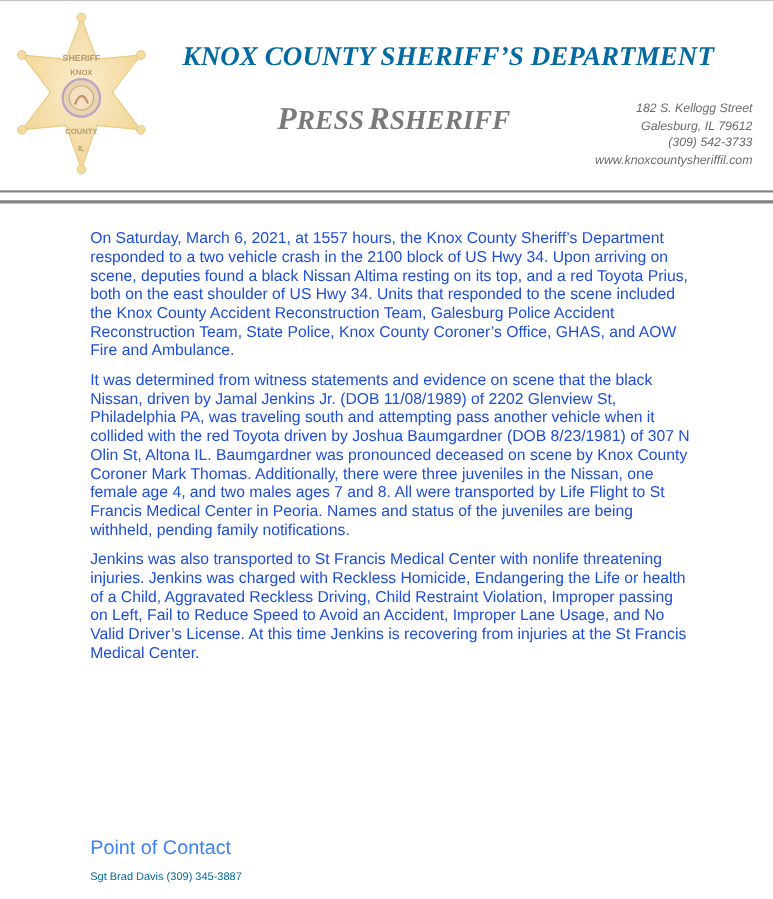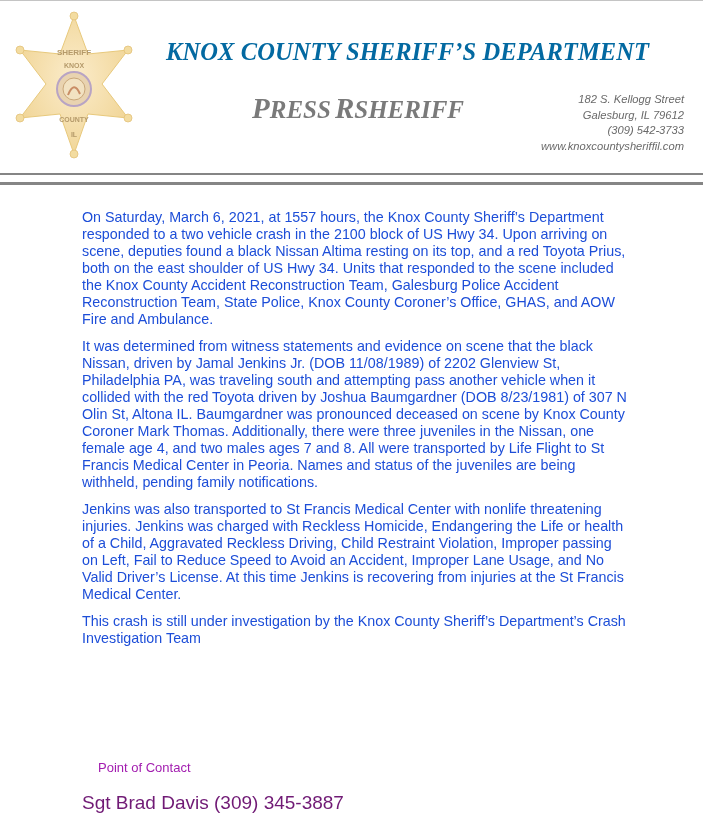--- a/index.html
+++ b/index.html
@@ -8,22 +8,22 @@
   .badge { position:absolute; left:14px; top:10px; width:120px; height:152px; }
   .dept-title { position:absolute; left:166px; top:38px; width:520px; font-family:"Liberation Serif", serif; font-weight:bold; font-style:italic; font-size:24.5px; color:#0369a1; letter-spacing:0.1px; white-space:nowrap; }
   .press { position:absolute; left:252px; top:92px; font-family:"Liberation Serif", serif; font-weight:bold; font-style:italic; color:#7a7a7a; white-space:nowrap; }
   .press .big { font-size:29px; }
   .press .sm { font-size:25px;text-align:right; }
   .contact-block { position:absolute; right:19px; top:92px; text-align:right; font-family:"Liberation Sans", sans-serif; font-style:italic; font-size:11.2px; color:#6a6a6a; line-height:15.6px; }
   .rule1 { position:absolute; left:0; top:173px; width:703px; height:2px; background:#858585; }
   .rule2 { position:absolute; left:0; top:182px; width:703px; height:3px; background:#858585; }
   .body { position:absolute; left:82px; top:209px; width:548px; font-family:"Liberation Sans", sans-serif; font-size:14.3px; line-height:17px; color:#1d4ed8; }
   .body p { margin:0 0 10px 0; }
-  .poc { position:absolute; left:98px; top:760px; font-size:13px; color:#a21caf; font-family:"Liberation Sans", sans-serif; }
-  .poc-name { position:absolute; left:82px; top:792px; font-size:19px; color:#701a75; font-family:"Liberation Sans", sans-serif; }
+  .poc { position:absolute; left:82px; top:760px; font-size:18px; color:#3b82f6; font-family:"Liberation Sans", sans-serif; }
+  .poc-name { position:absolute; left:82px; top:792px; font-size:10px; color:#0369a1; font-family:"Liberation Sans", sans-serif; }
 </style>
 </head>
 <body>
 
 <div class="topline"></div>
 
 <svg class="badge" viewBox="0 0 120 152">
   <defs>
     <radialGradient id="gold" cx="50%" cy="45%" r="60%">
       <stop offset="0%" stop-color="#fbeccb"></stop>
@@ -62,17 +62,16 @@
   <div>www.knoxcountysheriffil.com</div>
 </div>
 
 <div class="rule1"></div>
 <div class="rule2"></div>
 
 <div class="body">
   <p>On Saturday, March 6, 2021, at 1557 hours, the Knox County Sheriff’s Department responded to a two vehicle crash in the 2100 block of US Hwy 34.  Upon arriving on scene, deputies found a black Nissan Altima resting on its top, and a red Toyota Prius, both on the east shoulder of US Hwy 34. Units that responded to the scene included the Knox County Accident Reconstruction Team, Galesburg Police Accident Reconstruction Team, State Police, Knox County Coroner’s Office, GHAS, and AOW Fire and Ambulance.</p>
   <p>It was determined from witness statements and evidence on scene that the black Nissan, driven by Jamal Jenkins Jr. (DOB 11/08/1989) of 2202 Glenview St, Philadelphia PA, was traveling south and attempting pass another vehicle when it collided with the red Toyota driven by Joshua Baumgardner (DOB 8/23/1981) of 307 N Olin St, Altona IL.  Baumgardner was pronounced deceased on scene by Knox County Coroner Mark Thomas.  Additionally, there were three juveniles in the Nissan, one female age 4, and two males ages 7 and 8.  All were transported by Life Flight to St Francis Medical Center in Peoria.  Names and status of the juveniles are being withheld, pending family notifications.</p>
   <p>Jenkins was also transported to St Francis Medical Center with nonlife threatening injuries. Jenkins was charged with Reckless Homicide, Endangering the Life or health of a Child, Aggravated Reckless Driving, Child Restraint Violation, Improper passing on Left, Fail to Reduce Speed to Avoid an Accident, Improper Lane Usage, and No Valid Driver’s License.  At this time Jenkins is recovering from injuries at the St Francis Medical Center.</p>
-  <p>This crash is still under investigation by the Knox County Sheriff’s Department’s Crash Investigation Team</p>
 </div>
 
 <div class="poc">Point of Contact</div>
 <div class="poc-name">Sgt Brad Davis (309) 345-3887</div>
 
 </body></html>

